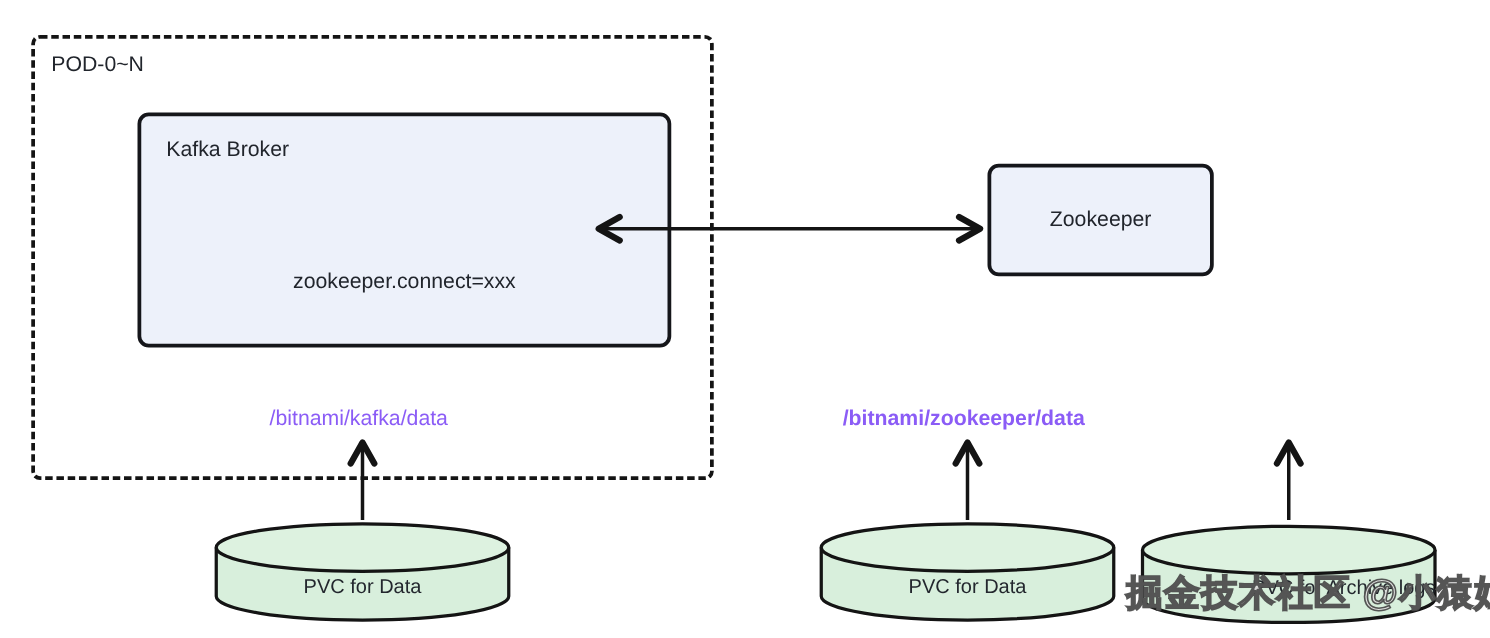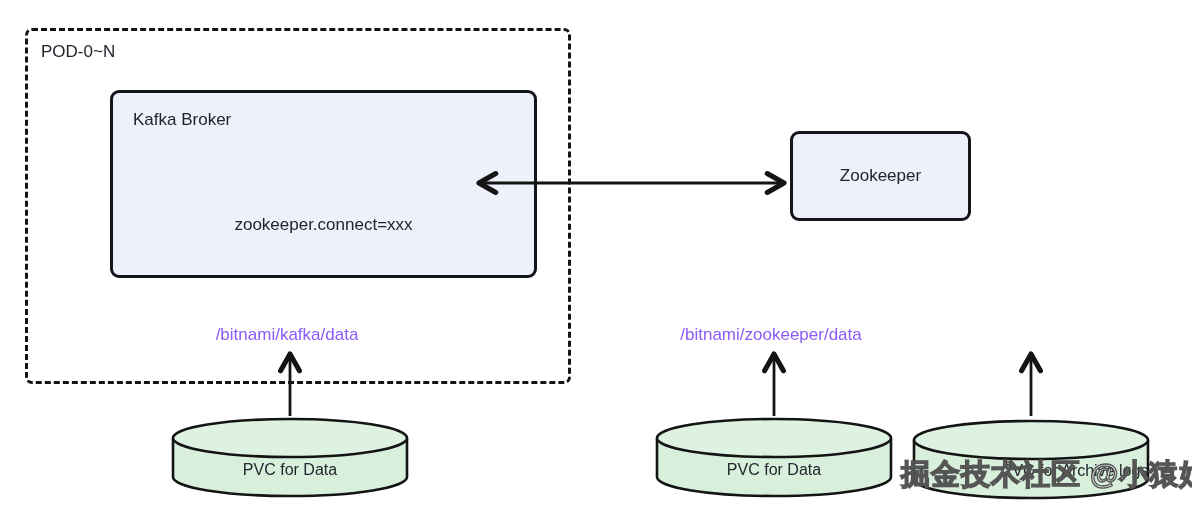--- a/index.html
+++ b/index.html
@@ -144,21 +144,21 @@
       <ellipse cx="774" cy="438" rx="117" ry="19" fill="#ddf2e0" stroke="#141414" stroke-width="2.6"></ellipse>
     </g>
 
     <g>
       <path d="M914 440 L914 479 A117 19 0 0 0 1148 479 L1148 440" fill="#d8efdc" stroke="#141414" stroke-width="2.6"></path>
       <ellipse cx="1031" cy="440" rx="117" ry="19" fill="#ddf2e0" stroke="#141414" stroke-width="2.6"></ellipse>
     </g>
   </svg>
 
   <div class="mount-path" style="left:287px; top:325px;">/bitnami/kafka/data</div>
-  <div class="mount-path" style="left:771px; top:325px;">/bitnami/zookeeper/data</div>
+  <div class="mount-path" style="left:771px; top:325px;font-weight:bold;">/bitnami/zookeeper/data</div>
 
   <div class="pvc-label" style="left:290px; top:461px;">PVC for Data</div>
   <div class="pvc-label" style="left:774px; top:461px;">PVC for Data</div>
   <div class="pvc-label" style="left:1031px; top:462px;margin-left:44px;">PVC for Archive logs</div>
 
   <div class="watermark">掘金技术社区 @小猿姐</div>
 
 </div>
 
 </body></html>

